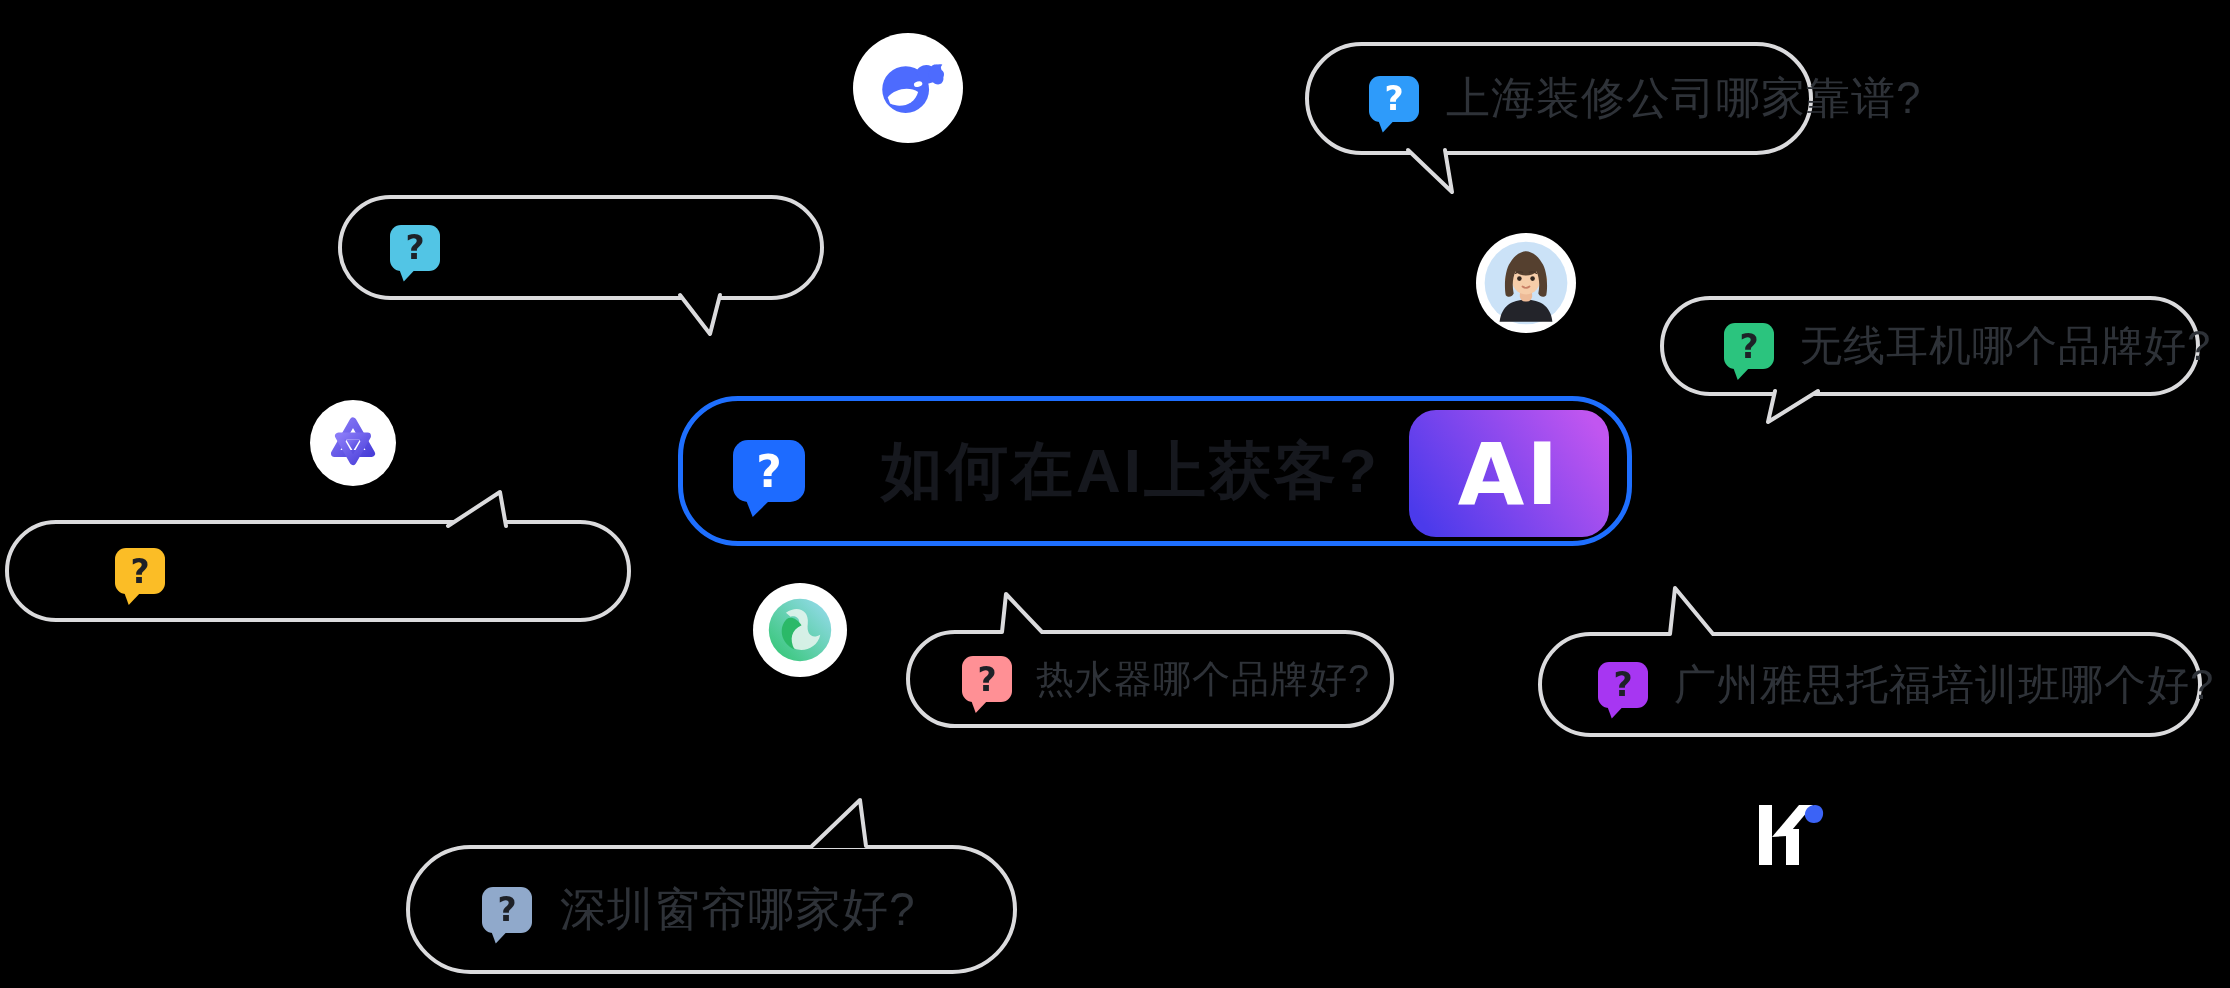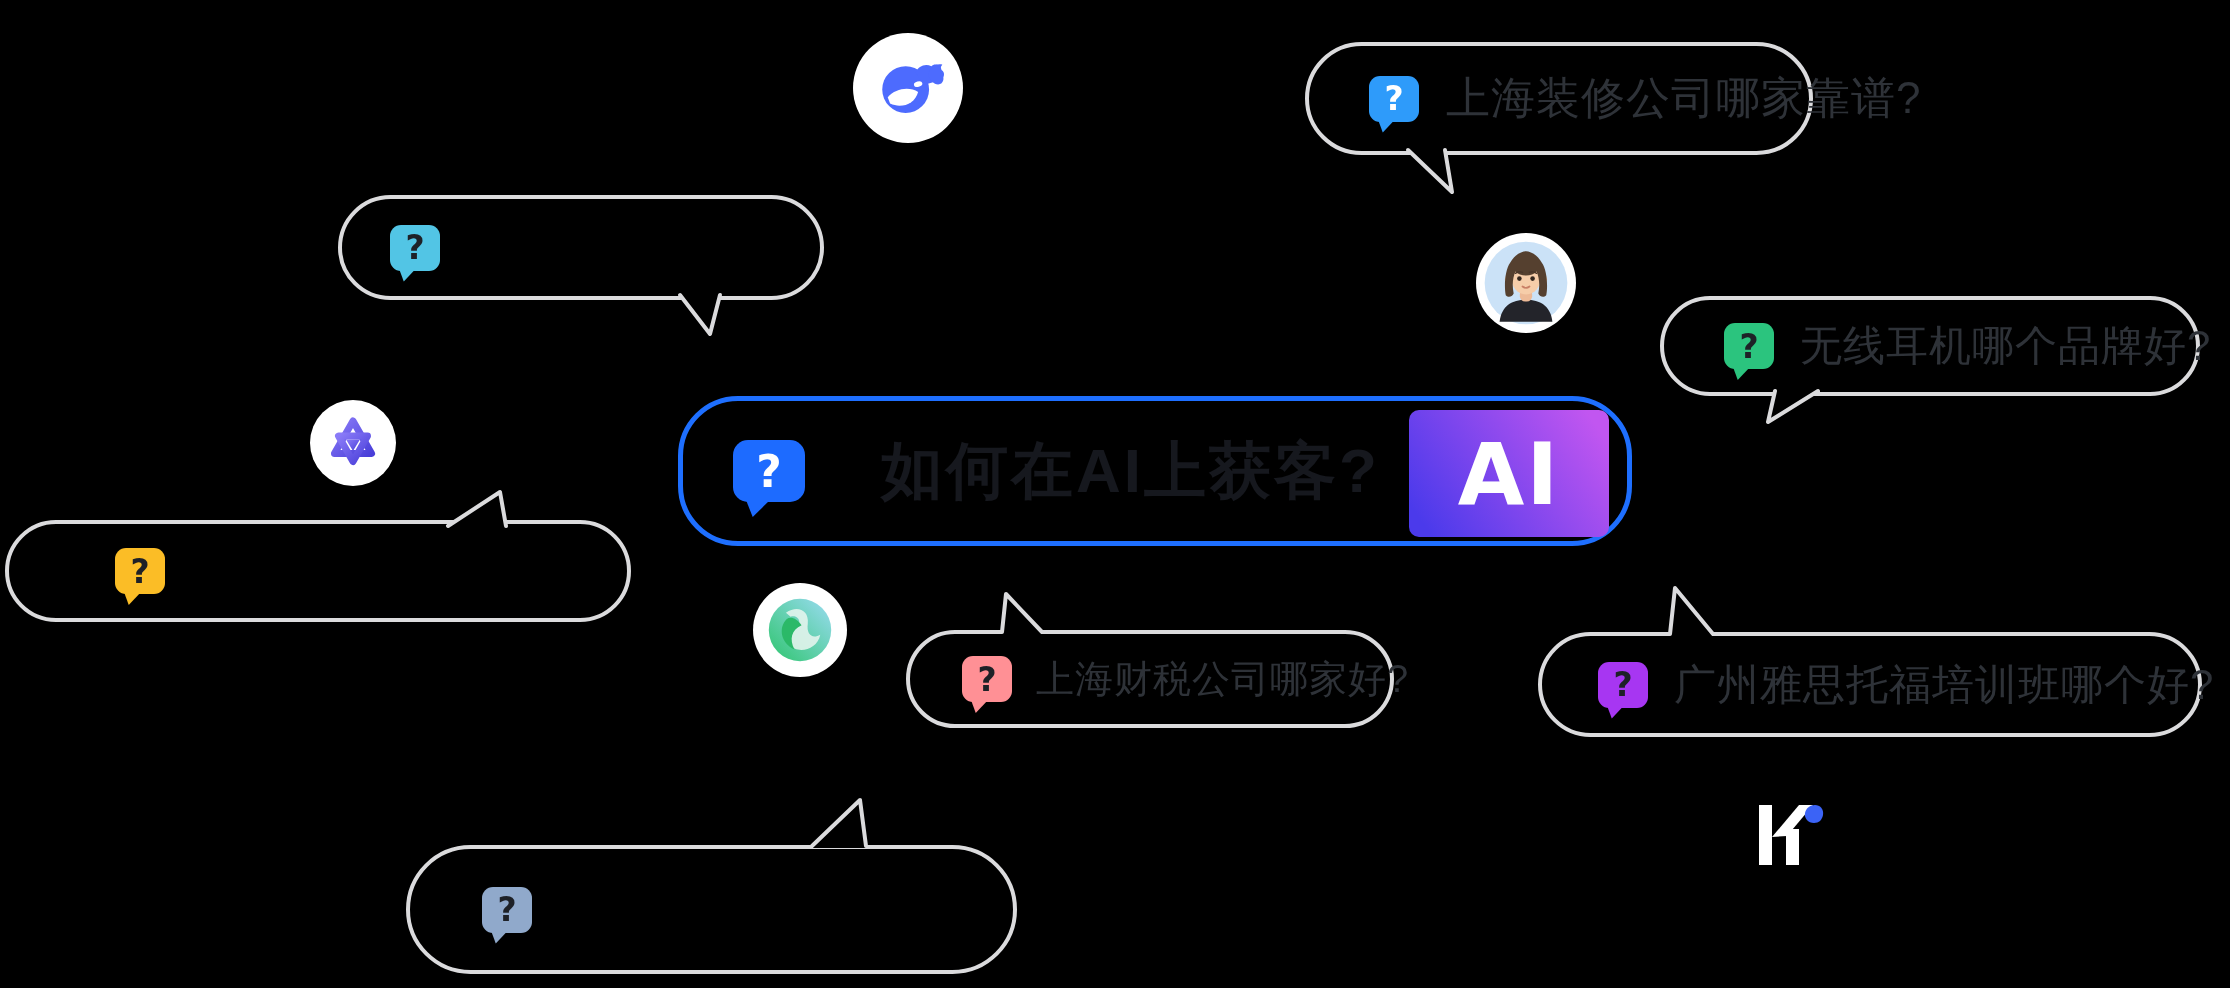--- a/index.html
+++ b/index.html
@@ -26,21 +26,21 @@
   .qicon::after{content:"";position:absolute;left:9px;bottom:-11px;width:17px;height:13px;
          background:inherit;clip-path:polygon(0 0,100% 0,28% 100%);}
 
   
   .center-bubble{position:absolute;left:678px;top:396px;width:954px;height:150px;border-radius:60px;
          box-sizing:border-box;border:5px solid #1E6FFF;background:#000;
          display:flex;align-items:center;padding-left:50px;gap:36px;}
   .center-bubble .qicon{width:72px;height:62px;border-radius:15px;font-size:44px;}
   .center-bubble .qicon::after{left:13px;bottom:-15px;width:24px;height:17px;}
   .center-text{font-size:62px;font-weight:800;color:#16181E;letter-spacing:3px;white-space:nowrap;margin-left:40px;}
-  .ai-badge{position:absolute;right:18px;top:9px;width:200px;height:127px;border-radius:10px;
+  .ai-badge{position:absolute;right:18px;top:9px;width:200px;height:127px;border-radius:27px;
          background:linear-gradient(55deg,#4B3AEB 8%,#C156F0 92%);
          display:flex;align-items:center;justify-content:center;
          color:#fff;font-size:86px;font-weight:bold;font-family:"DejaVu Sans",sans-serif;letter-spacing:2px;text-align:right;}
 
   
   .tail{position:absolute;overflow:visible;}
   .tail .t-fill{fill:#000;stroke:none;}
   .tail .t-line{fill:none;stroke:#DBDBDD;stroke-width:4;stroke-linejoin:round;stroke-linecap:round;}
 
   
@@ -159,21 +159,21 @@
   </div>
   <svg class="tail" style="left:440px;top:486px;" width="76" height="42">
     <path class="t-fill" d="M8,41 L60,6 L66,41 Z"></path>
       <path class="t-line" d="M8,40 L60,6 L66,40"></path>
   </svg>
 
   <div class="bubble b-caishui">
     <span class="qicon" style="background:#FF9095;color:#1E2127">
         <span>?</span>
       </span>
-    <span class="btext">上海财税公司哪家好?</span>
+    <span class="btext">热水器哪个品牌好?</span>
   </div>
   <svg class="tail" style="left:996px;top:590px;" width="56" height="46">
     <path class="t-fill" d="M6,44 L10,4 L46,44 Z"></path>
       <path class="t-line" d="M6,42 L10,4 L46,42"></path>
   </svg>
 
   <div class="bubble b-guangya">
     <span class="qicon" style="background:#A736F2;color:#1E2127">
         <span>?</span>
       </span>
@@ -181,20 +181,21 @@
   </div>
   <svg class="tail" style="left:1664px;top:584px;" width="58" height="54">
     <path class="t-fill" d="M6,52 L11,4 L49,52 Z"></path>
       <path class="t-line" d="M6,50 L11,4 L49,50"></path>
   </svg>
 
   <div class="bubble b-chuanglian">
     <span class="qicon" style="background:#90A9CB;color:#1E2127">
         <span>?</span>
       </span>
+    <span class="btext">深圳窗帘哪家好?</span>
   </div>
   <svg class="tail" style="left:806px;top:796px;" width="70" height="54">
     <path class="t-fill" d="M6,52 L54,4 L60,52 Z"></path>
       <path class="t-line" d="M6,50 L54,4 L60,50"></path>
   </svg>
 
   <div class="center-bubble">
     <span class="qicon" style="background:#1D6BFF;color:#FFFFFF">
         <span>?</span>
       </span>

